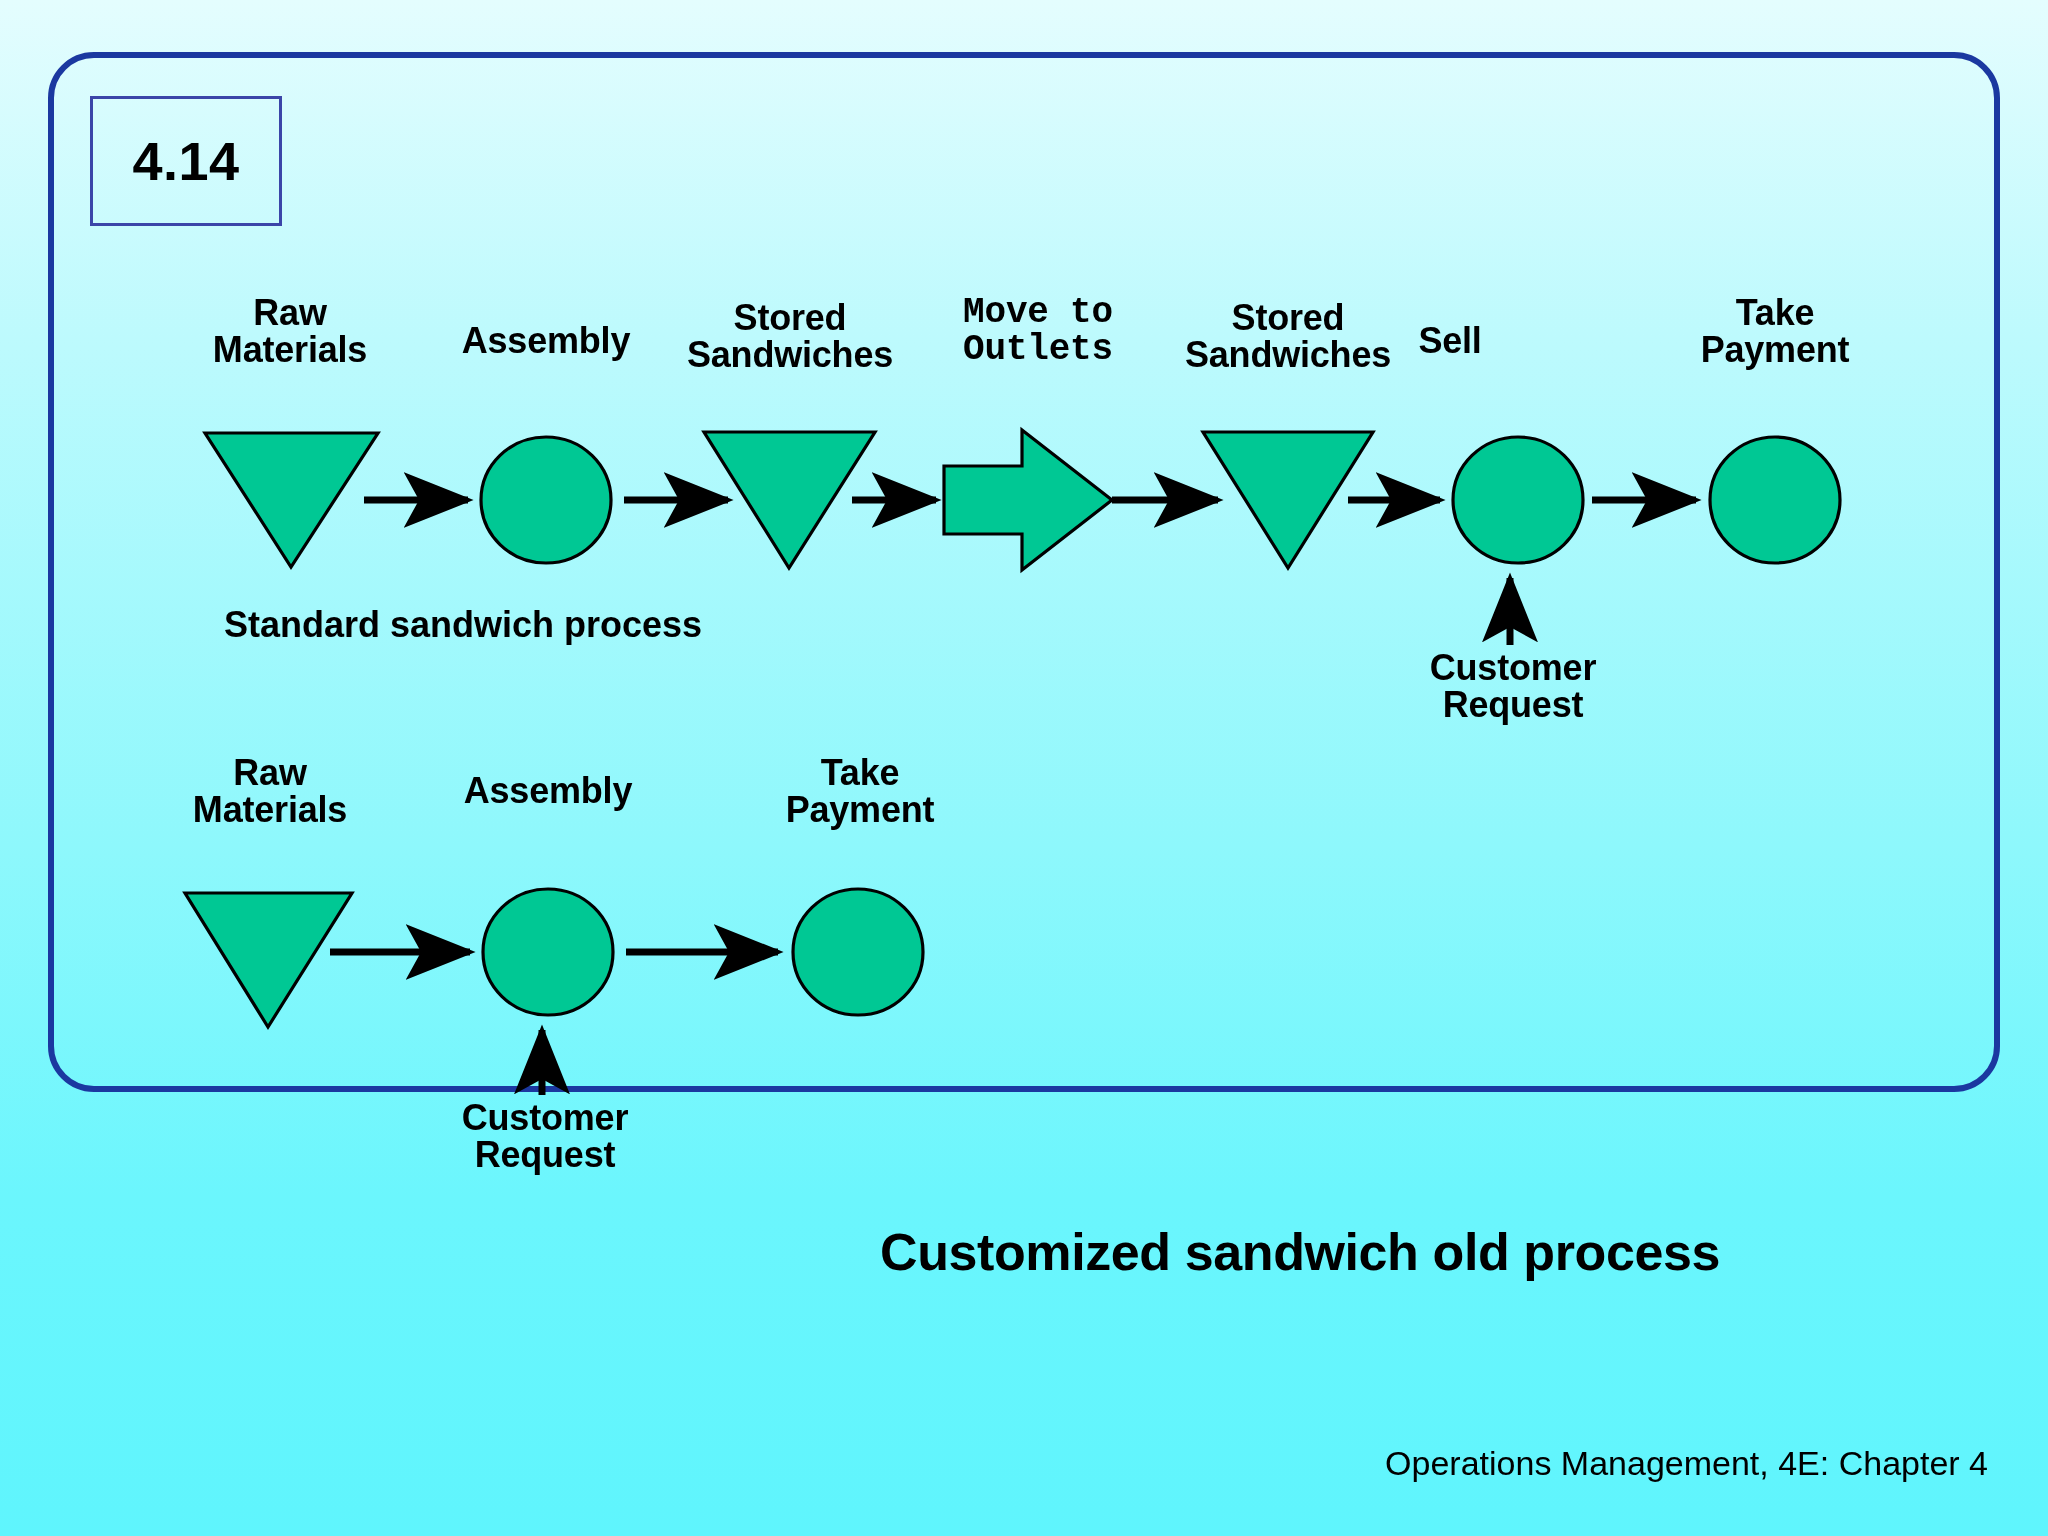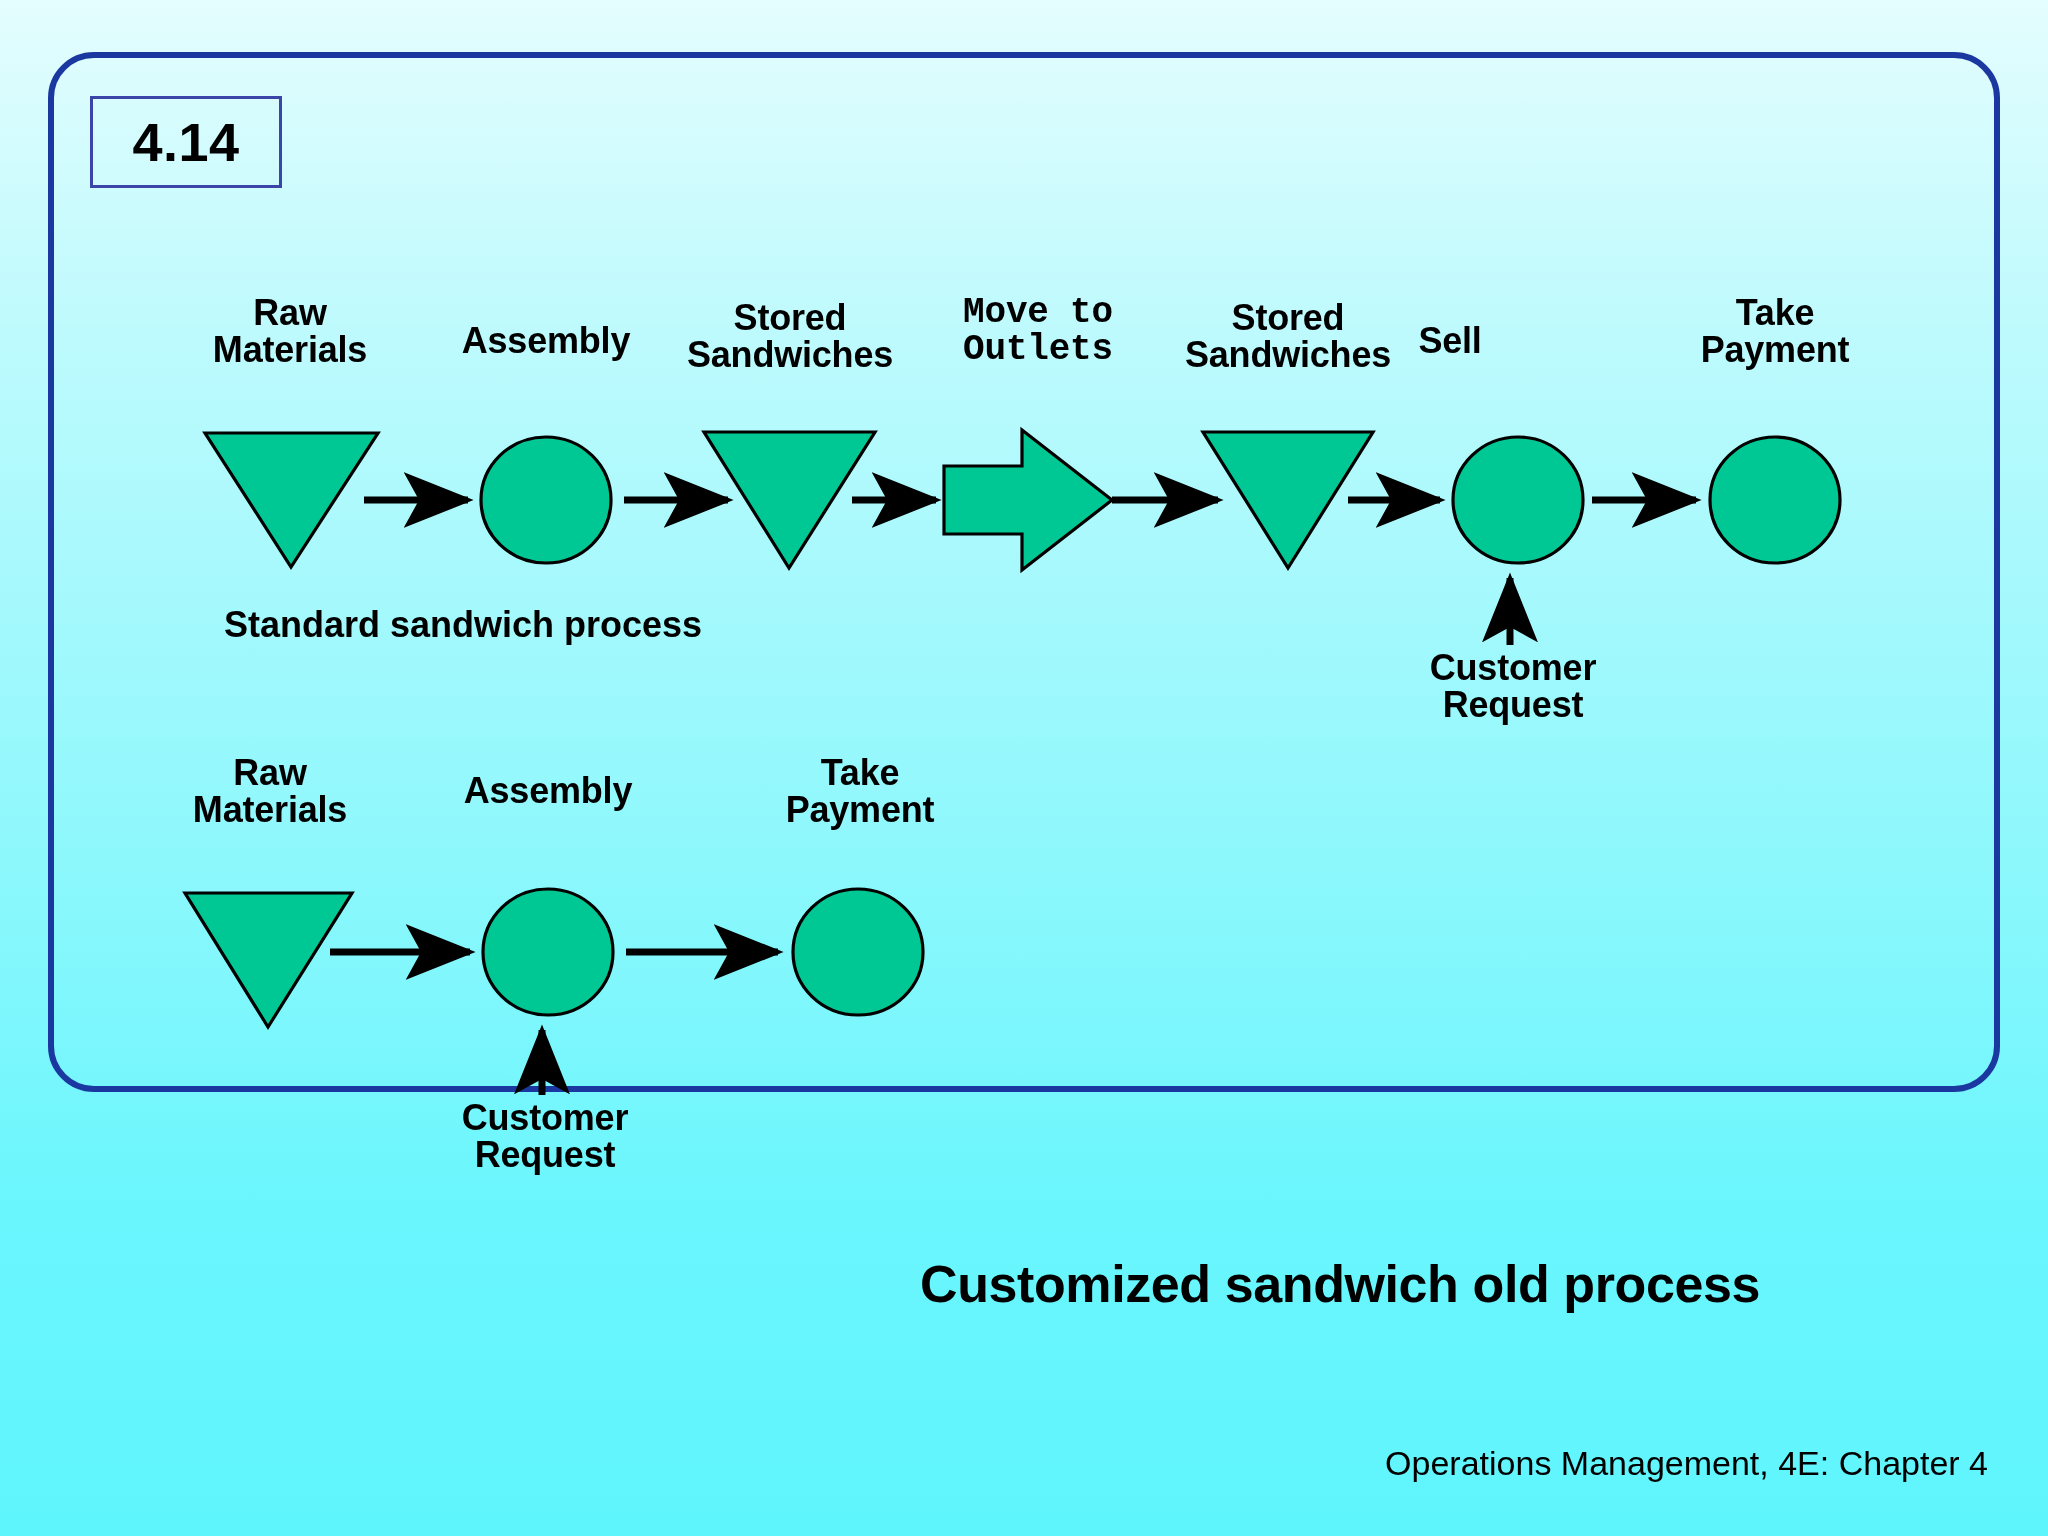--- a/index.html
+++ b/index.html
@@ -31,21 +31,21 @@
     border-radius: 46px;
     box-sizing: border-box;
     pointer-events: none;
   }
   
   #slide-number-box {
     position: absolute;
     left: 90px;
     top: 96px;
     width: 192px;
-    height: 92px;
+    height: 130px;
     border: 3px solid #3b45a8;
     box-sizing: border-box;
     display: flex;
     align-items: center;
     justify-content: center;
   }
   #slide-number-box .num {
     font-size: 54px;
     font-weight: bold;
     color: #000000;
@@ -187,20 +187,20 @@
 Materials</div>
 
   <div class="node-label" style="left:418px; top:773px; width:260px;">Assembly</div>
 
   <div class="node-label" style="left:740px; top:755px; width:240px;">Take
 Payment</div>
 
   <div class="node-label" style="left:420px; top:1100px; width:250px;">Customer
 Request</div>
 
-  <div class="big-title" style="left:920px; top:1222px;margin-top:32px;">Customized sandwich old process</div>
+  <div class="big-title" style="left:880px; top:1222px;">Customized sandwich old process</div>
 
 
   <div class="footer" style="right:60px; top:1444px;">
     <span class="ital">Operations Management</span><span>, 4E: Chapter 4</span>
   </div>
 
 </div>
 
 </body></html>

